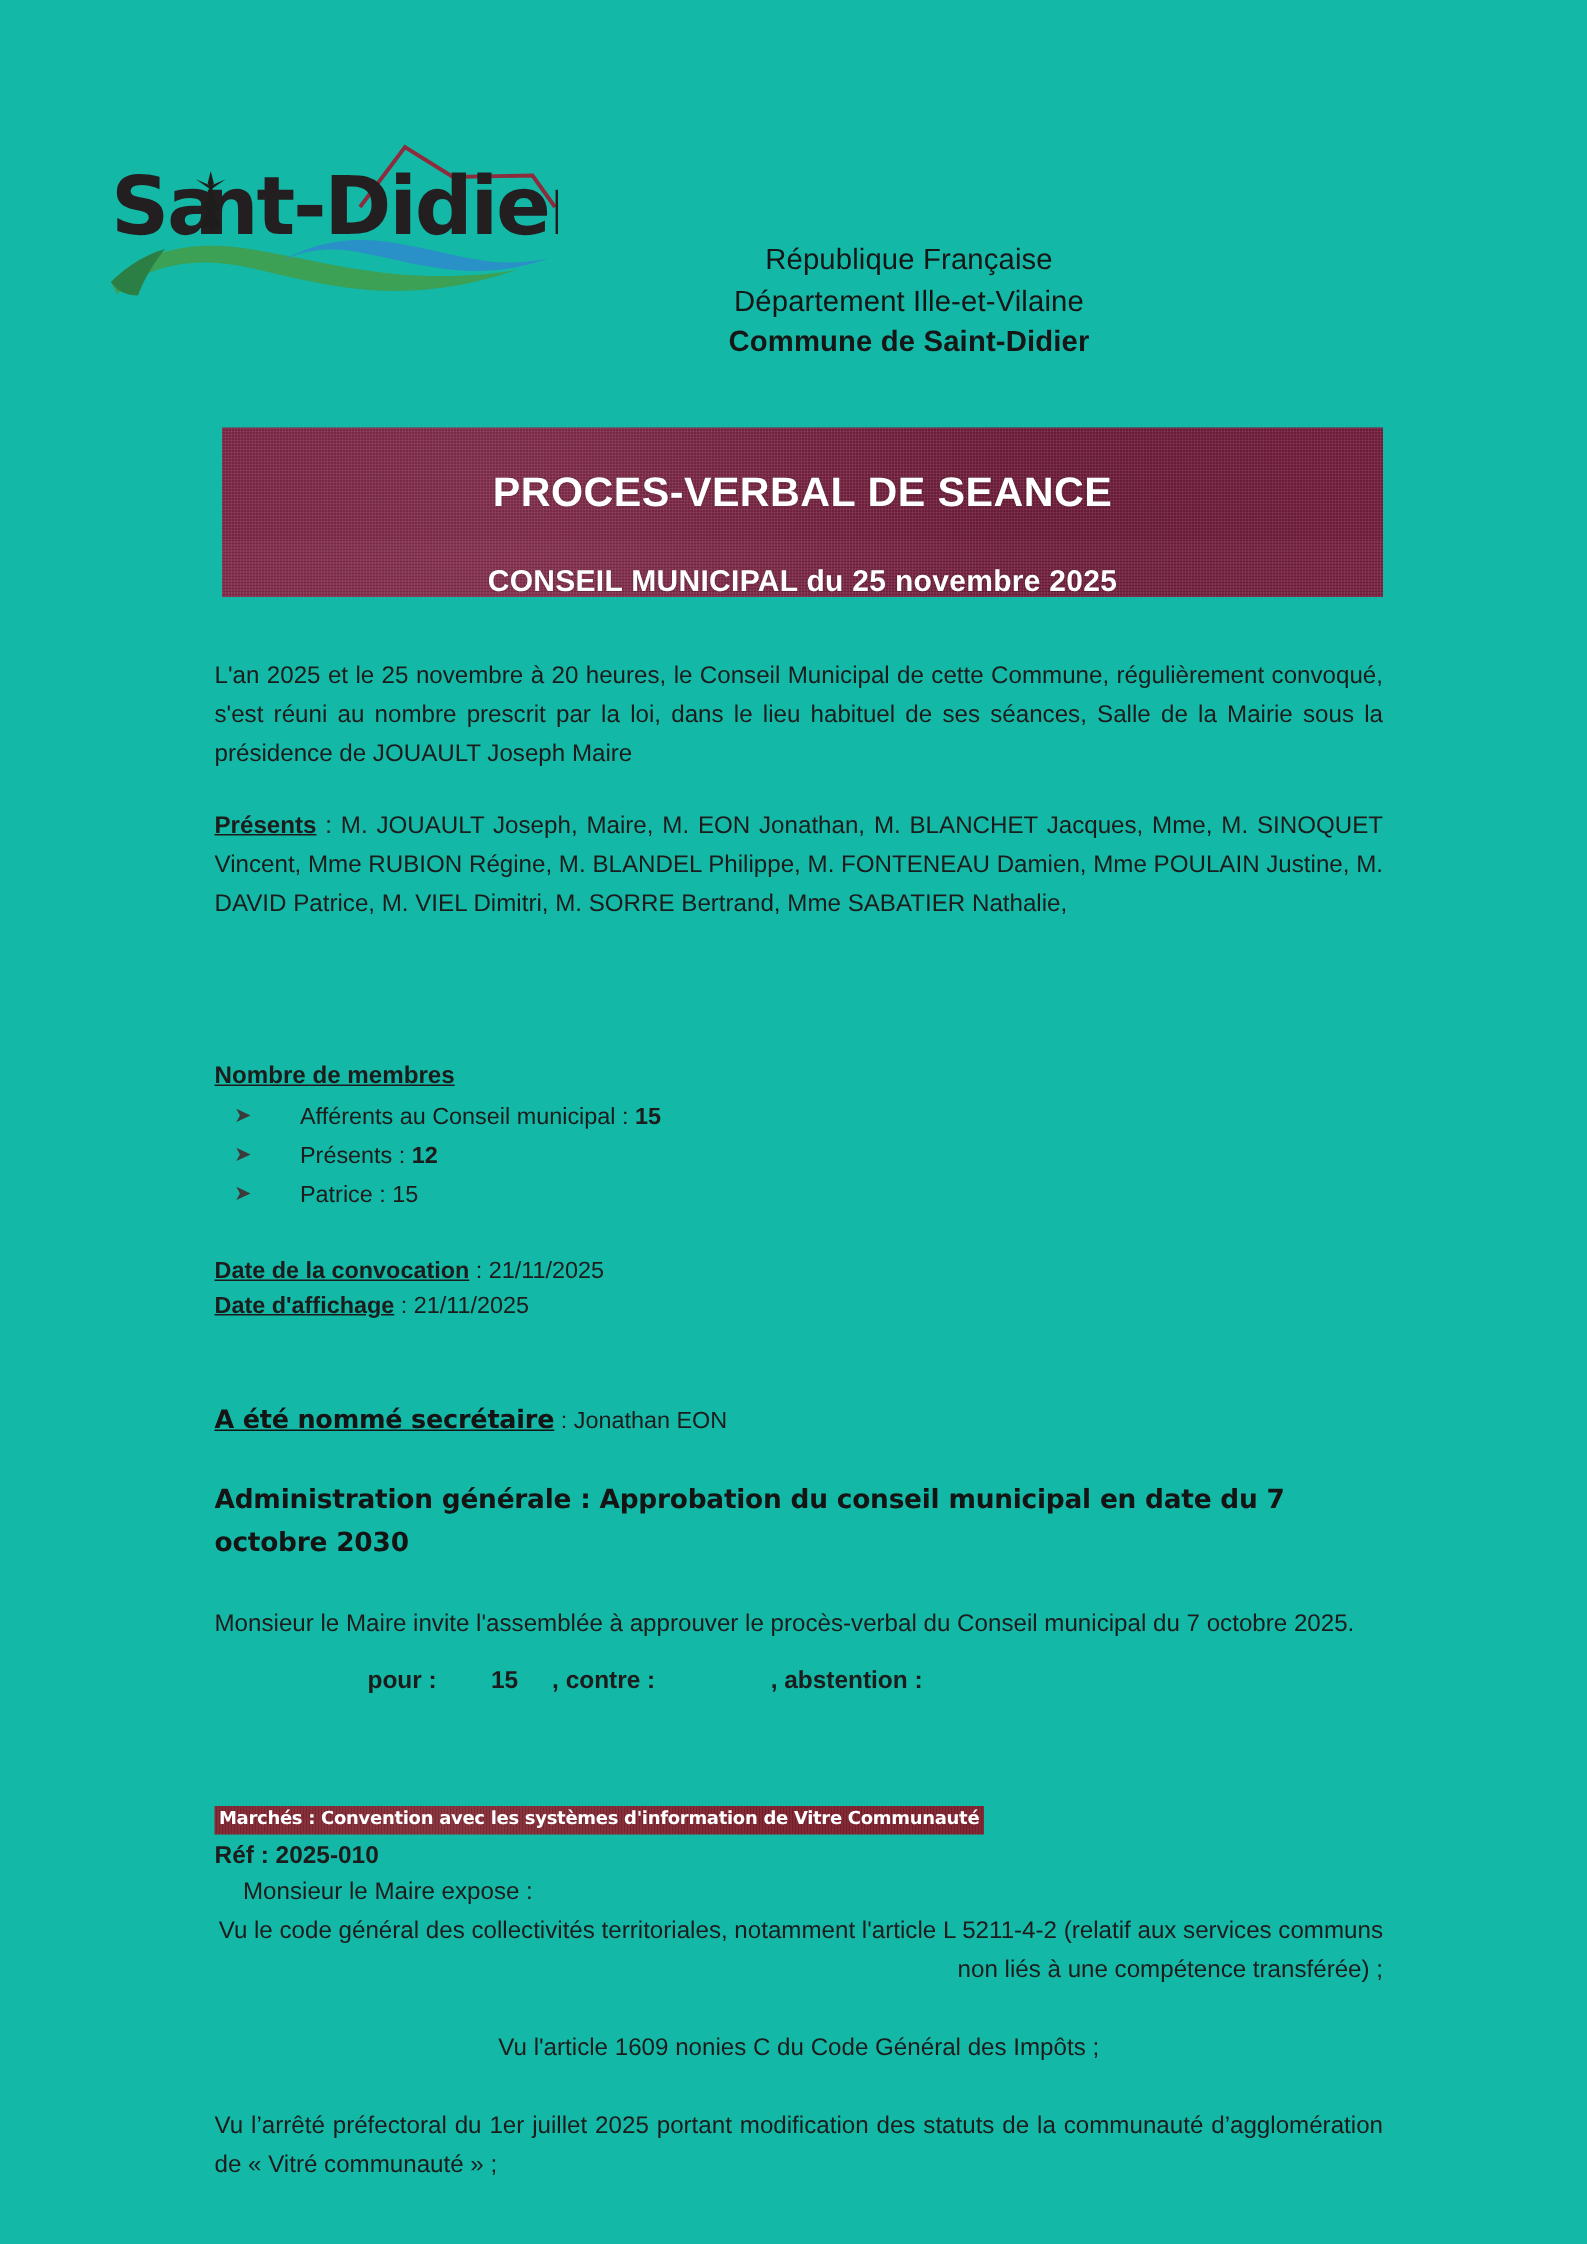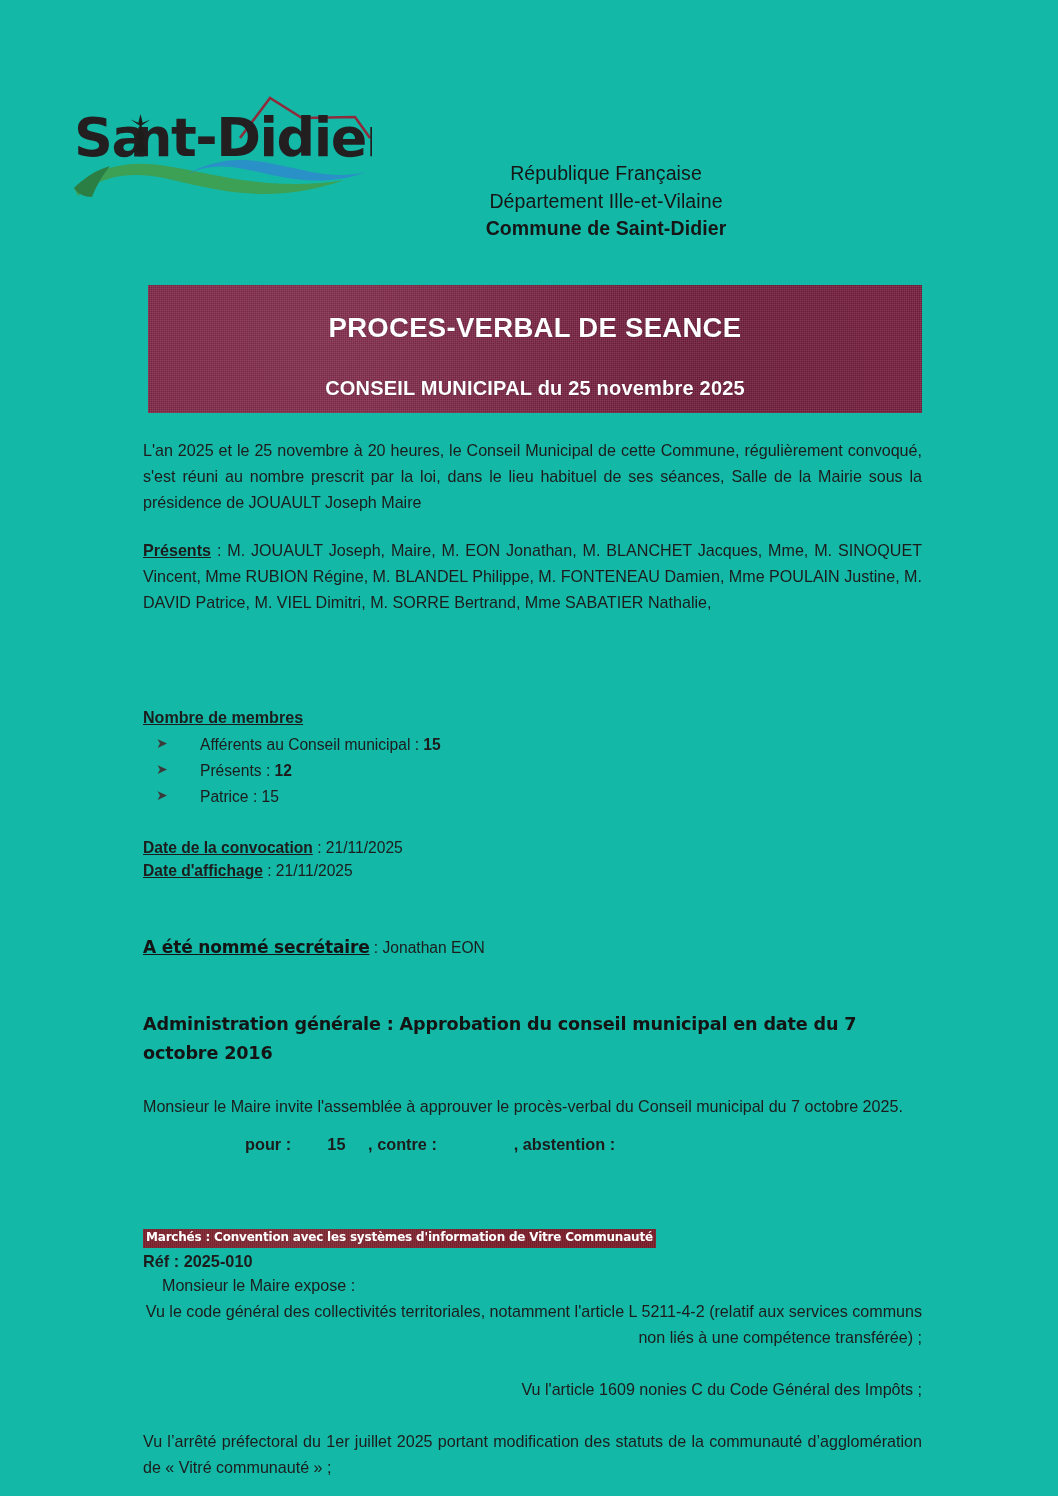--- a/index.html
+++ b/index.html
@@ -57,21 +57,21 @@
     white-space: nowrap;
   }
   .rf-line.bold { font-weight: bold; }
 
   
   .banner {
     position: absolute;
     left: 148px;
     top: 285px;
     width: 774px;
-    height: 128px;
+    height: 113px;
     background-color: #7d2142;
     background-image:
       repeating-linear-gradient(0deg, rgba(255,255,255,.055) 0 1px, rgba(0,0,0,.05) 1px 2px),
       repeating-linear-gradient(90deg, rgba(255,255,255,.06) 0 1px, rgba(0,0,0,.055) 1px 2px),
       radial-gradient(circle at 22% 34%, rgba(255,255,255,.07), rgba(0,0,0,0) 58%),
       radial-gradient(circle at 74% 72%, rgba(0,0,0,.10), rgba(0,0,0,0) 60%);
     box-sizing: border-box;
     padding-top: 27px;
     text-align: center;
   }
@@ -147,21 +147,20 @@
   
   .date-row { font-size: 15.6px; line-height: 1.5; }
 
   
   .geo-head {
     font-family: "DejaVu Sans", sans-serif;
     font-weight: bold;
     font-size: 17.6px;
     letter-spacing: -.15px;
     color: #141414;
-    margin-top: 24px;
   }
 
   
   .vote-line {
     font-weight: bold;
     font-size: 16.3px;
     margin-top: 12px;
     white-space: pre;
     padding-left: 102px;
   }
@@ -271,36 +270,36 @@
     <div class="date-row"><span class="lbl">Date de la convocation</span><span> : 21/11/2025</span></div>
     <div class="date-row"><span class="lbl">Date d'affichage</span><span> : 21/11/2025</span></div>
 
     <div class="spacer-lg"></div>
     <div class="spacer-sm"></div>
 
     <div class="date-row"><span class="lbl geo-head" style="font-size:17px">A été nommé secrétaire</span><span> : Jonathan EON</span></div>
 
     <div class="spacer-md"></div>
 
-    <div class="geo-head">Administration générale : Approbation du conseil municipal en date du 7 octobre 2016</div>
+    <div class="geo-head">Administration générale : Approbation du conseil municipal en date du 7 octobre 2030</div>
 
     <div class="spacer-md"></div>
 
     <p class="p">Monsieur le Maire invite l'assemblée à approuver le procès-verbal du Conseil municipal du 7 octobre 2025.</p>
 
     <div class="vote-line"><span>pour :</span><span>        </span><span>15</span><span>     </span><span>, contre :</span><span>                 </span><span>, abstention :</span></div>
 
     <div class="spacer-lg"></div>
     <div class="spacer-md"></div>
 
     <div>
       <span class="hl-head">Marchés : Convention avec les systèmes d'information de Vitre Communauté</span>
       <div class="ref-line">Réf :  2025-010</div>
       <div class="expose-line">Monsieur le Maire expose :</div>
       <p class="p" style="text-align:right">Vu le code général des collectivités territoriales, notamment l'article L 5211-4-2 (relatif aux services communs non liés à une compétence transférée) ;</p>
       <div class="spacer-md"></div>
-      <p class="p" style="text-align:right">Vu l'article 1609 nonies C du Code Général des Impôts ;</p>
+      <p class="p" style="text-align:center">Vu l'article 1609 nonies C du Code Général des Impôts ;</p>
       <div class="spacer-md"></div>
       <p class="p">Vu l’arrêté préfectoral du 1er juillet 2025 portant modification des statuts de la communauté d’agglomération de « Vitré communauté » ;</p>
     </div>
 
   </div>
 </div>
 
 </body></html>

